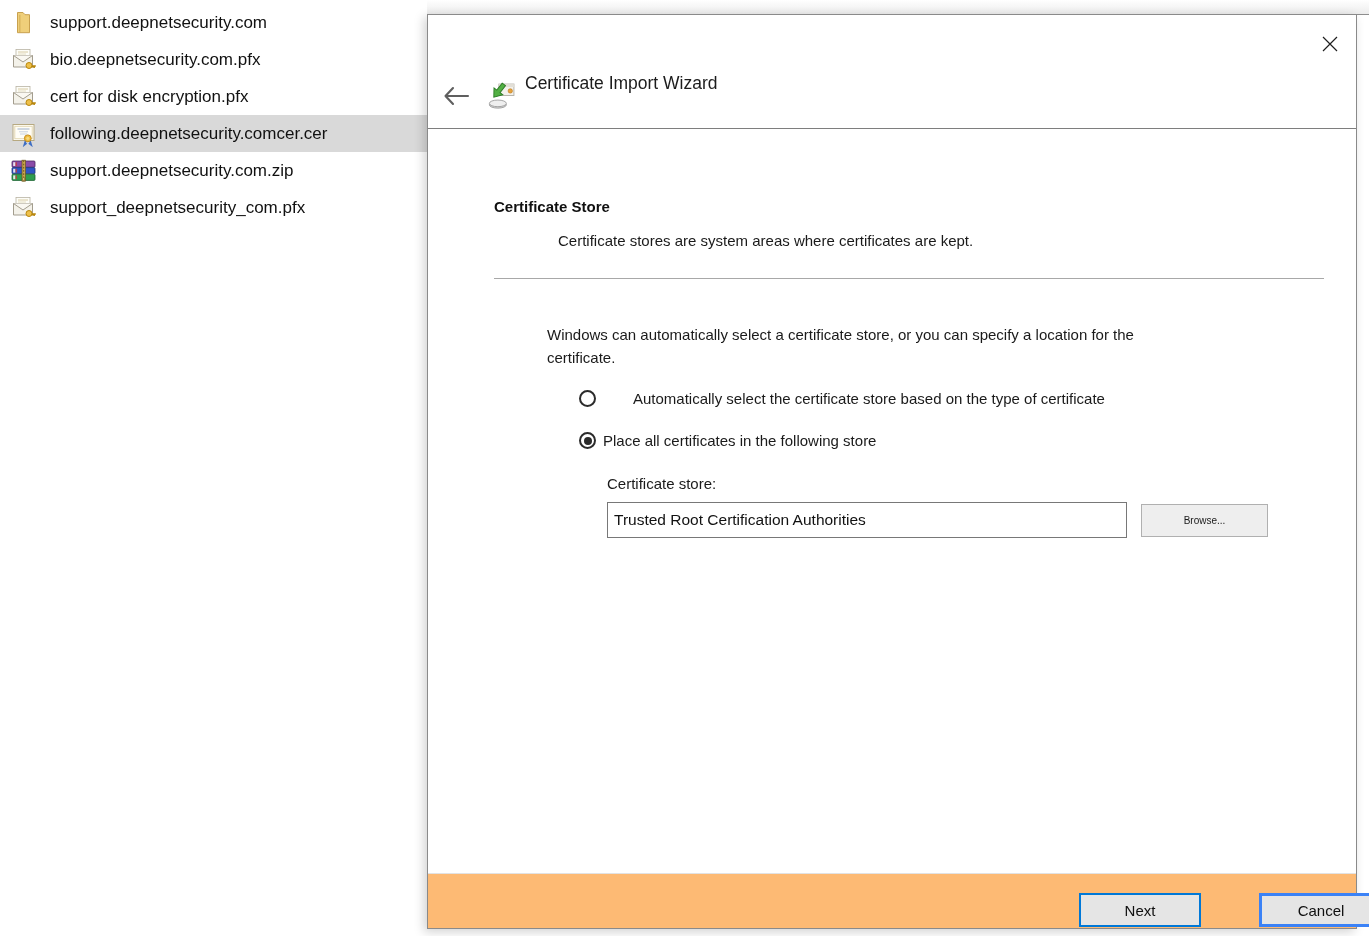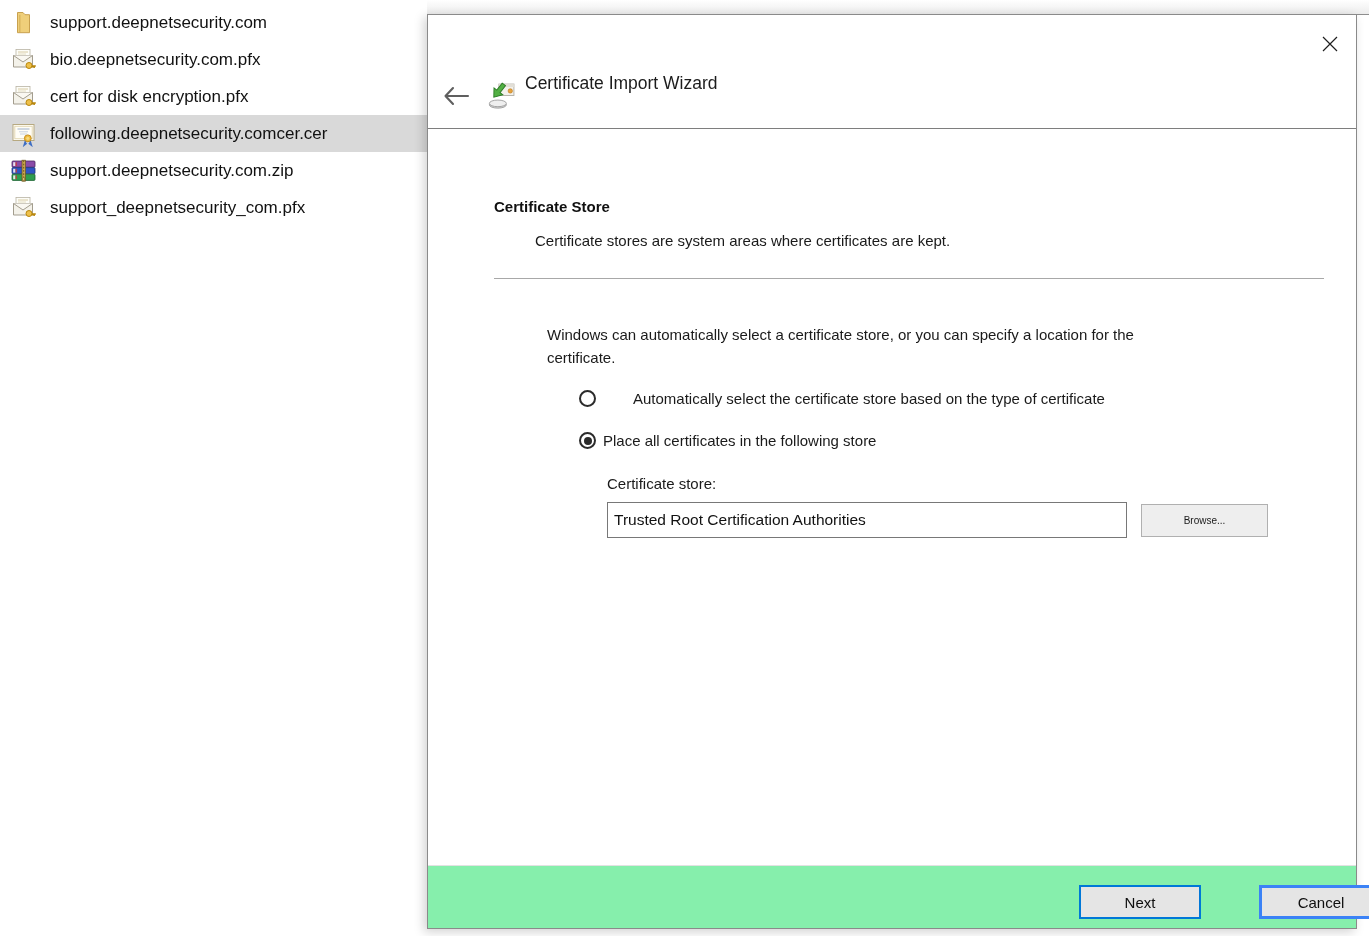--- a/index.html
+++ b/index.html
@@ -51,21 +51,21 @@
   .wiz-icon{position:absolute;left:60px;top:67px;width:28px;height:28px;}
   .dlg-title{
     position:absolute;left:97px;top:56px;font-size:17.5px;color:#1c1c1c;line-height:24px;
   }
   .header-sep{
     position:absolute;left:0;top:113px;width:100%;height:0;
     border-top:1px solid #7e7e7e;
   }
 
   .page-heading{position:absolute;left:66px;top:183px;font-size:15px;font-weight:bold;color:#101010;}
-  .page-sub{position:absolute;left:107px;top:217px;font-size:15px;color:#1a1a1a;}
+  .page-sub{position:absolute;left:130px;top:217px;font-size:15px;color:#1a1a1a;}
   .rule{position:absolute;left:66px;top:263px;width:830px;border-top:1px solid #a8a8a8;}
 
   .intro{position:absolute;left:119px;top:308px;width:645px;font-size:15px;line-height:23px;color:#1a1a1a;}
 
   .radio-row{position:absolute;left:151px;display:flex;align-items:center;cursor:default;}
   .radio-row.r1{top:375px;gap:30px;}
   .radio-row.r2{top:417px;}
   .radio-circle{
     width:13px;height:13px;border:2px solid #2b2b2b;border-radius:50%;
     margin-right:7px;flex:0 0 13px;display:flex;align-items:center;justify-content:center;
@@ -82,22 +82,22 @@
     border:1px solid #787878;background:#fff;font-family:"Liberation Sans",sans-serif;
     font-size:15.5px;color:#111;padding:0 6px;outline:none;
   }
   .browse-btn{
     position:absolute;left:713px;top:489px;width:127px;height:33px;box-sizing:border-box;
     background:#eeeeee;border:1px solid #b0b0b0;font-family:"Liberation Sans",sans-serif;
     font-size:10px;color:#1a1a1a;cursor:pointer;
   }
 
   .footer{
-    position:absolute;left:0;bottom:0;width:100%;height:63px;
-    background:#86efac;border-top:1px solid #e2e2e2;box-sizing:border-box;
+    position:absolute;left:0;bottom:0;width:100%;height:55px;
+    background:#fdba74;border-top:1px solid #e2e2e2;box-sizing:border-box;
   }
   .footer button{
     position:absolute;top:19px;height:34px;box-sizing:border-box;
     font-family:"Liberation Sans",sans-serif;font-size:15px;color:#0f0f0f;cursor:pointer;
   }
   .next-btn{left:651px;width:122px;background:#e5e5e5;border:2px solid #0078d7;}
   .cancel-btn{left:831px;width:124px;background:#e5e5e5;border:3px solid #3b82f6;}
 </style>
 </head>
 <body>

